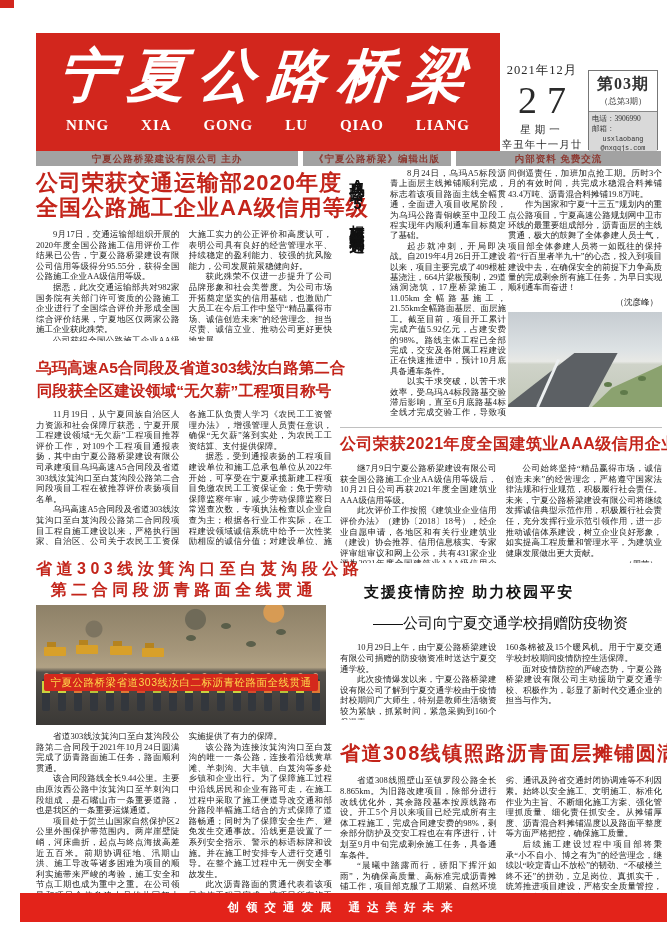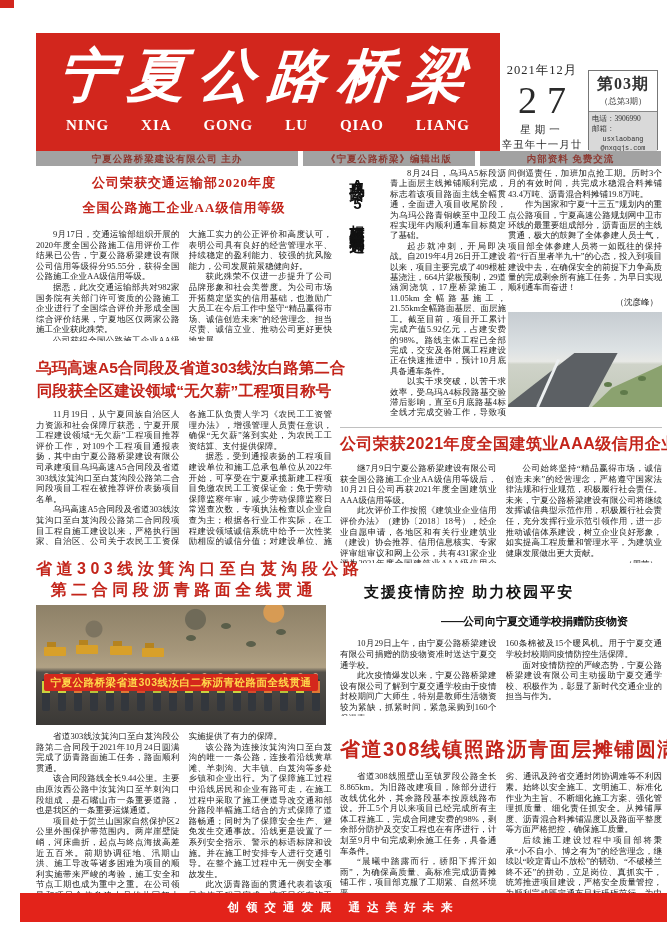--- a/index.html
+++ b/index.html
@@ -29,37 +29,37 @@
   .i-total{font-size:8.5px;margin-top:1px;}
   .i-contact{margin-top:3px;border-top:1px solid #888;background:#d9d9d9;height:45px;
              font-size:7.5px;text-align:left;padding:2px 3px 0 3px;line-height:9.5px;}
   .i-email{font-family:"Liberation Mono","DejaVu Sans Mono",monospace;font-size:6.8px;
            text-align:center;line-height:8.5px;margin-top:2px;}
 
   
   .subbar{left:36px;top:151px;width:625px;height:15px;display:flex;}
   .subbar .seg{background:#a2a2a2;color:#8d3a32;font-weight:bold;font-size:9.5px;line-height:15px;
                text-align:center;letter-spacing:1px;font-family:"Liberation Sans",sans-serif;}
-  .seg1{width:262px;} .seg2{width:172px;} .seg3{flex:1;}
+  .seg1{width:262px;} .seg2{width:148px;} .seg3{flex:1;}
   .subbar .gap{width:5px;background:#fff;}
 
   
   .cols{display:flex;overflow:hidden;}
   .col{flex:1;overflow:hidden;font-size:8.5px;line-height:10.6px;text-align:justify;}
   .cols .col + .col{margin-left:9px;}
   .para{margin:0;text-indent:2em;text-align:justify;}
   .para.cont{text-indent:0;}
   .byline{text-align:right;font-size:8.5px;padding-right:4px;line-height:12px;}
   .head{font-family:"Liberation Sans","DejaVu Sans",sans-serif;font-weight:bold;text-align:center;
         white-space:nowrap;}
   .red{color:#c3241a;}
 
   
   .leftblock{left:36px;top:168px;width:296px;height:724px;}
-  .a1-head{font-size:13px;line-height:25px;letter-spacing:1px;margin:2px 0 9px 0;font-family:Liberation Serif, serif;}
+  .a1-head{font-size:22px;line-height:25px;letter-spacing:1px;margin:2px 0 9px 0;}
   .a1-cols{height:112px;}
   .a2-head{font-size:15.5px;line-height:23px;margin:15px 0 7px 0;}
   .a2-cols{height:136px;}
   .a3-head{font-size:16px;line-height:21px;letter-spacing:4.5px;margin:13px 0 5px 0;}
   .a3-cols{height:176px;}
 
   
   .photo1{position:relative;width:290px;height:120px;margin:2px 0 6px 0;overflow:hidden;
           background:
             radial-gradient(circle at 82% 6%, #d79b54 0 10px, rgba(0,0,0,0) 11px),
@@ -72,21 +72,21 @@
   .crew{position:absolute;left:6px;right:6px;bottom:14px;height:40px;display:flex;
         justify-content:space-between;align-items:flex-end;}
   .person{position:relative;width:8px;height:32px;background:#33373d;border-radius:2px;}
   .person:before{content:"";position:absolute;top:-6px;left:1.5px;width:5px;height:5px;border-radius:50%;background:#caa183;}
   .person:after{content:"";position:absolute;top:2px;left:0;width:8px;height:12px;background:#c9d33f;}
   .person:nth-child(3n):after{background:#dd7a35;}
   .person:nth-child(4n):after{background:#b8c23a;}
   .person:nth-child(7n):after{background:#d84a2a;}
   .pbanner{position:absolute;left:8px;right:8px;bottom:34px;height:17px;background:#d4281c;
            border-radius:2px;display:flex;align-items:center;justify-content:center;}
-  .pbanner span{color:#ffd94a;font-size:10.5px;font-weight:bold;white-space:nowrap;
+  .pbanner span{color:#ffd94a;font-size:10.5px;font-weight:normal;white-space:nowrap;
                 font-family:"Liberation Sans",sans-serif;letter-spacing:.5px;text-align:center;}
 
   
   .rightblock{left:340px;top:168px;width:322px;height:724px;}
   .uma{position:relative;height:250px;}
   .vtitle{position:absolute;left:0;top:2px;height:246px;width:34px;writing-mode:vertical-rl;
           text-orientation:upright;font-family:"Liberation Sans",sans-serif;font-weight:bold;
           font-size:15px;letter-spacing:1.5px;line-height:34px;color:#111;}
   .colA{position:absolute;left:50px;top:0;width:116px;height:250px;overflow:hidden;
         font-size:8.5px;line-height:10.4px;}
@@ -101,21 +101,21 @@
            transform:rotate(24deg);transform-origin:bottom;}
   .p2-green{position:absolute;right:0;bottom:0;width:70px;height:42px;background:#8ba26f;
             clip-path:polygon(0 100%,100% 100%,100% 0,28% 55%);}
   .p2-bush{position:absolute;width:8px;height:5px;border-radius:50%;background:#5f7a4a;}
 
   .rule{border-top:1px solid #c0c0c0;margin:9px 0 6px 0;}
   .aaa-head{font-size:16px;letter-spacing:.5px;margin:0 0 8px 0;}
   .aaa-cols{height:100px;}
   .yq-head1{font-family:"Liberation Sans",sans-serif;font-weight:bold;font-size:15px;color:#111;
             padding-left:24px;letter-spacing:2px;margin-top:20px;white-space:nowrap;}
-  .yq-head2{font-family:"Liberation Sans",sans-serif;font-weight:bold;font-size:11px;color:#111;
+  .yq-head2{font-family:"Liberation Sans",sans-serif;font-weight:normal;font-size:15px;color:#111;
             text-align:right;padding-right:34px;margin-top:3px;white-space:nowrap;}
   .yq-cols{height:78px;margin-top:9px;}
   .s308-head{font-size:20px;letter-spacing:1.5px;margin:20px 0 8px 0;}
   .s308-cols{height:142px;}
 
   
   .footerbar{left:20px;top:893px;width:647px;height:29px;background:#e3231a;display:flex;
              align-items:center;justify-content:center;}
   .footerbar span{color:#fff;font-weight:bold;font-size:11.5px;letter-spacing:7px;
                   font-family:"Liberation Sans",sans-serif;white-space:nowrap;}

